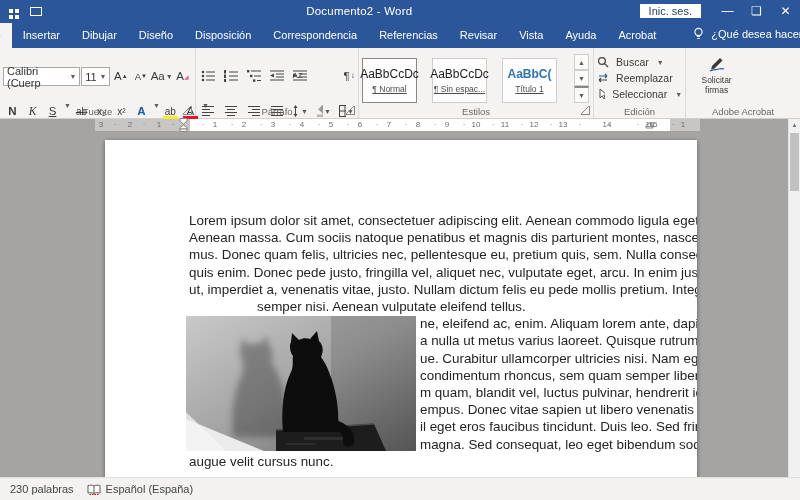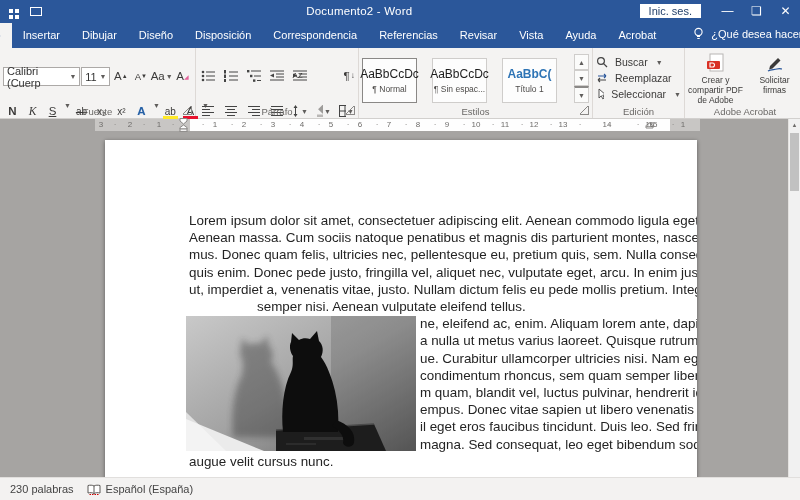--- a/index.html
+++ b/index.html
@@ -38,21 +38,21 @@
   .bar-r::after{background:#e8112d;}
   .fx{color:#2660a4;font-weight:bold;text-shadow:0 0 1px #b9cdea;}
   .sup6{font-size:6px;vertical-align:top;}
   
   .stylecards{display:flex;gap:15px;align-items:flex-end;padding-top:2px;}
   .card{width:53px;height:43px;border:1px solid #cfcdcb;background:#fdfdfd;display:flex;flex-direction:column;
         align-items:center;justify-content:center;gap:3px;cursor:pointer;}
   .card.sel{border-color:#8a8886;}
   .cprev{font-size:12px;color:#1d1d1d;white-space:nowrap;}
   .cprev.hd{color:#2e74b5;font-weight:bold;}
-  .cname{font-size:8.5px;color:#4e4c4a;white-space:nowrap;}
+  .cname{font-size:8.5px;color:#4e4c4a;white-space:nowrap;text-decoration:underline;}
   .stscroll{display:flex;flex-direction:column;margin-left:2px;}
   .stbtn{width:13px;height:14px;border:1px solid #cfcdcb;background:#fbfbfa;font-size:7px;color:#5f5d5b;
          display:flex;align-items:center;justify-content:center;cursor:pointer;}
   
   .ed-item{display:flex;align-items:center;gap:7px;font-size:10.5px;height:16px;cursor:pointer;white-space:nowrap;}
   
   .acrowrap{display:flex;gap:4px;padding-top:1px;}
   .acro-btn{width:55px;display:flex;flex-direction:column;align-items:center;gap:3px;font-size:8.5px;line-height:1.15;
             text-align:center;color:#3b3a39;cursor:pointer;}
   
@@ -312,28 +312,20 @@
           <path d="M3 1v9l2.3-2.2 1.4 3 1.5-.7-1.4-3H10z" fill="#fff" stroke="#444" stroke-width="0.9"></path>
         </svg>
         <span>Seleccionar</span>
           <span class="dd">▼</span>
       </div>
       <div class="glabel">Edición</div>
     </div>
 
     <div class="group" style="width:120px;border-right:none;">
       <div class="acrowrap">
-        <div class="acro-btn">
-          <svg width="20" height="20">
-            <rect x="4" y="1" width="13" height="17" fill="#fff" stroke="#b8b6b4"></rect>
-            <rect x="1" y="8" width="13" height="8" rx="1" fill="#d93025"></rect>
-            <path d="M4 14v-4h2.5a2 2 0 010 4z" fill="none" stroke="#fff" stroke-width="1.1"></path>
-          </svg>
-          <span>Crear y compartir PDF de Adobe</span>
-        </div>
         <div class="acro-btn">
           <svg width="20" height="20">
             <path d="M5 13l8-8 2.5 2.5-8 8-3.4.9z" fill="#3b3a39"></path>
             <path d="M3 18c3-2 6-1 9-2s4 0 5 0" stroke="#2b579a" stroke-width="1.2" fill="none"></path>
           </svg>
           <span>Solicitar firmas</span>
         </div>
       </div>
       <div class="glabel">Adobe Acrobat</div>
     </div>

